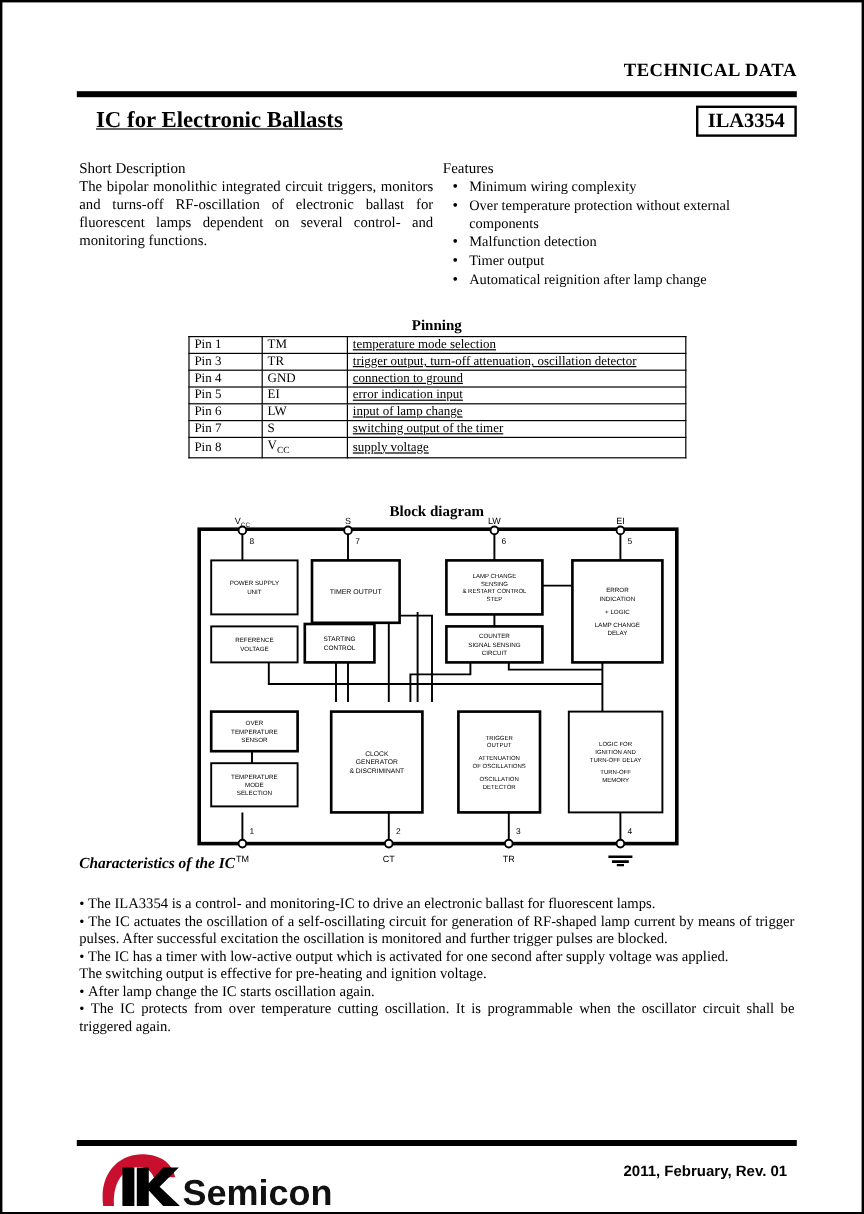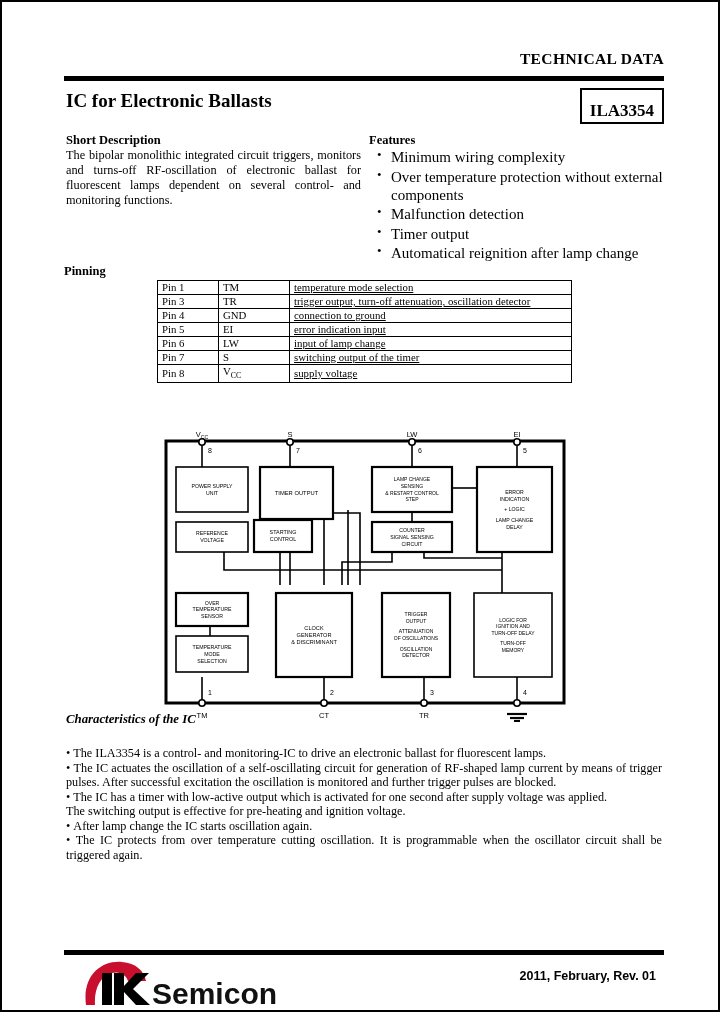--- a/index.html
+++ b/index.html
@@ -46,82 +46,84 @@
     width: 600px; height: 5px;
     background: #000;
   }
   .title-row {
     position: absolute;
     left: 0; top: 88px;
     width: 600px; height: 32px;
   }
   .doc-title {
     position: absolute;
-    left: 2px; top: 0;
+    left: 16px; top: 0;
     font-weight: bold;
     font-size: 19px;
+    text-decoration: underline;
   }
   .part-box {
     position: absolute;
     right: 0; top: -2px;
     border: 2px solid #000;
-    padding: 12px 8px 3px 8px;
+    padding: 2px 8px 3px 8px;
     font-weight: bold;
     font-size: 17px;
     line-height: 1;
   }
 
   
   .col-left {
     position: absolute;
     left: 2px; top: 131px;
     width: 295px;
   }
   .col-right {
     position: absolute;
     left: 305px; top: 131px;
     width: 298px;
   }
   .sec-head {
-    font-weight: bold;
+    font-weight: normal;
     font-size: 12.5px;
     margin: 0 0 1px 0;
     line-height: 1.15;
   }
   .desc-body {
     font-size: 12.3px;
     line-height: 1.22;
     text-align: justify;
     margin: 0;
   }
   ul.features {
     list-style: none;
     margin: 0;
     padding: 0;
   }
   ul.features li {
     position: relative;
     padding-left: 22px;
-    font-size: 15px;
+    font-size: 12px;
     line-height: 1.22;
     margin-bottom: 1px;
   }
   ul.features li::before {
     content: "\2022";
     position: absolute;
     left: 8px;
     top: -1px;
     font-size: 13px;
   }
 
   
   .pinning-head {
     position: absolute;
     left: 0; top: 262px;
     width: 600px;
+    text-align: center;
     font-weight: bold;
     font-size: 12.5px;
   }
   table.pinning {
     position: absolute;
     left: 93px; top: 278px;
     width: 415px;
     border-collapse: collapse;
     font-size: 10.8px;
   }
@@ -260,20 +262,21 @@
             <td class="c-fun">switching output of the timer</td>
           </tr>
           <tr>
             <td class="c-pin">Pin 8</td>
             <td class="c-sym">V<span class="sub">CC</span></td>
             <td class="c-fun">supply voltage</td>
           </tr>
         </tbody>
     </table>
 
+    <div class="bd-head">Block diagram</div>
     <div class="bd-wrap">
       <svg id="bd-svg" width="406" height="292" viewBox="0 0 406 292" xmlns="http://www.w3.org/2000/svg" font-family="Liberation Sans, sans-serif">
 
         <rect x="4" y="11" width="398" height="262" fill="none" stroke="#000" stroke-width="3"></rect>
 
         <g stroke="#000" stroke-width="1.6" fill="none">
 
           <path d="M40 12 L40 37"></path>
 
           <path d="M128 12 L128 37"></path>

